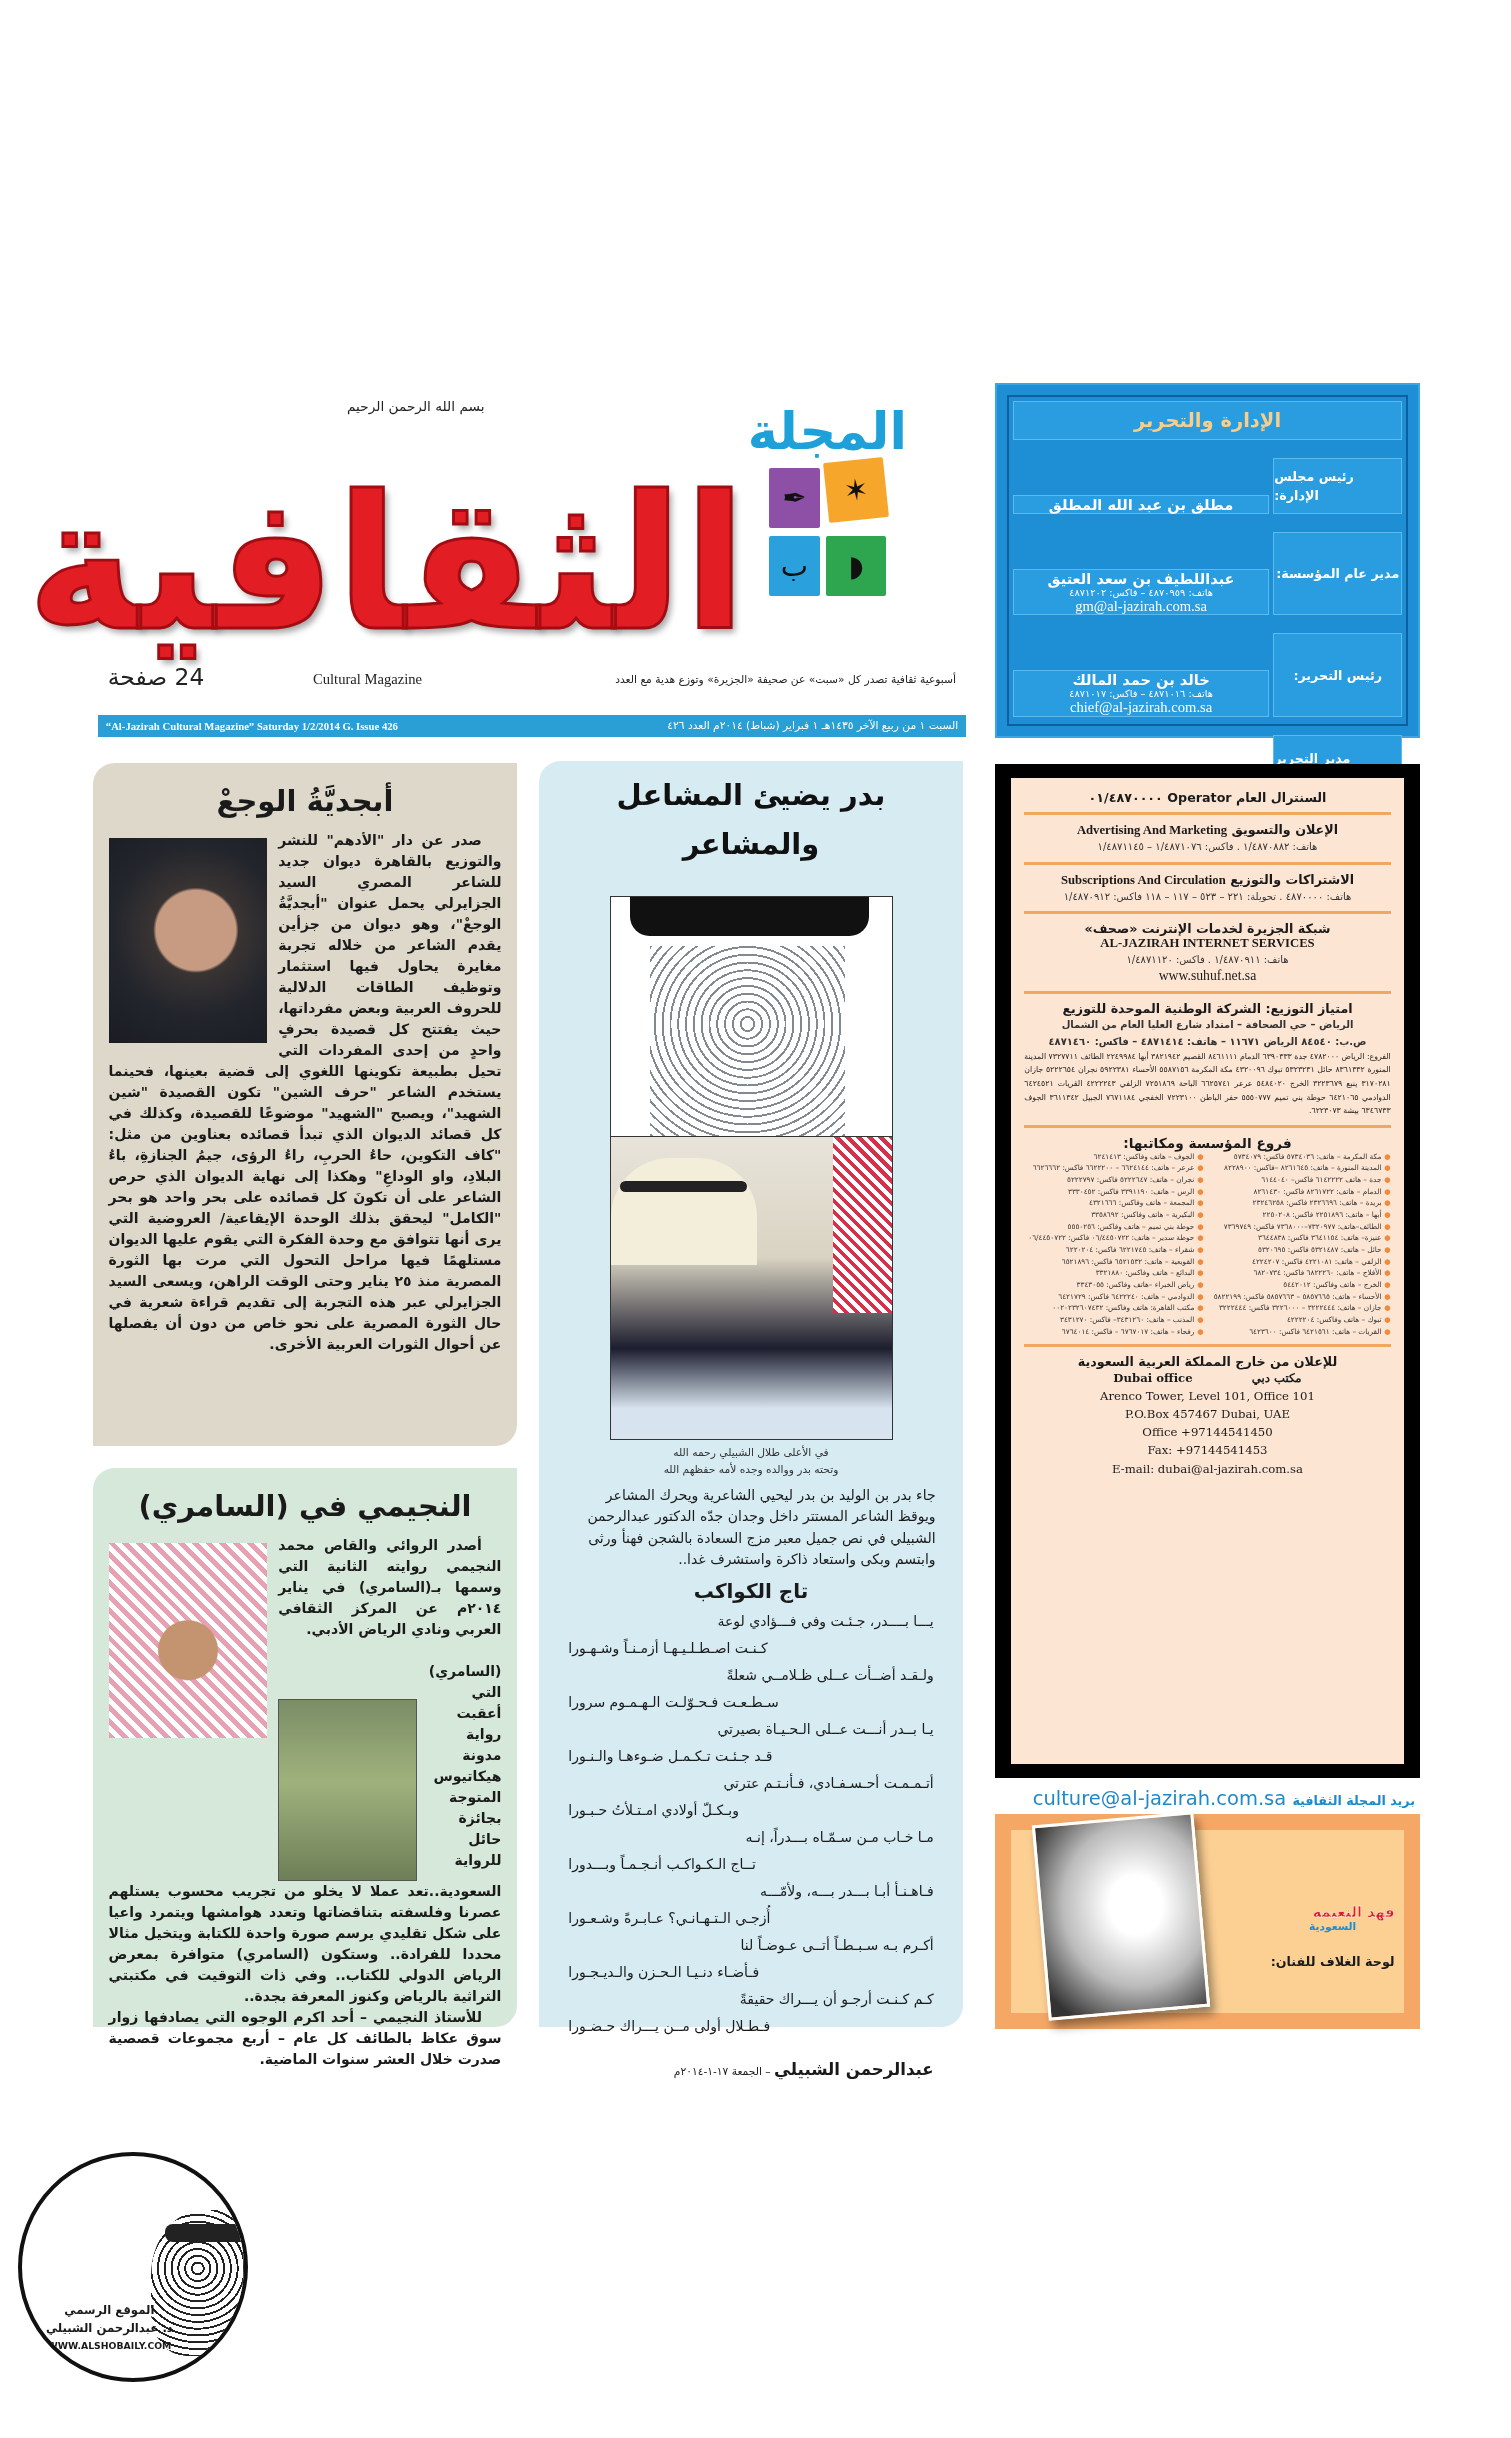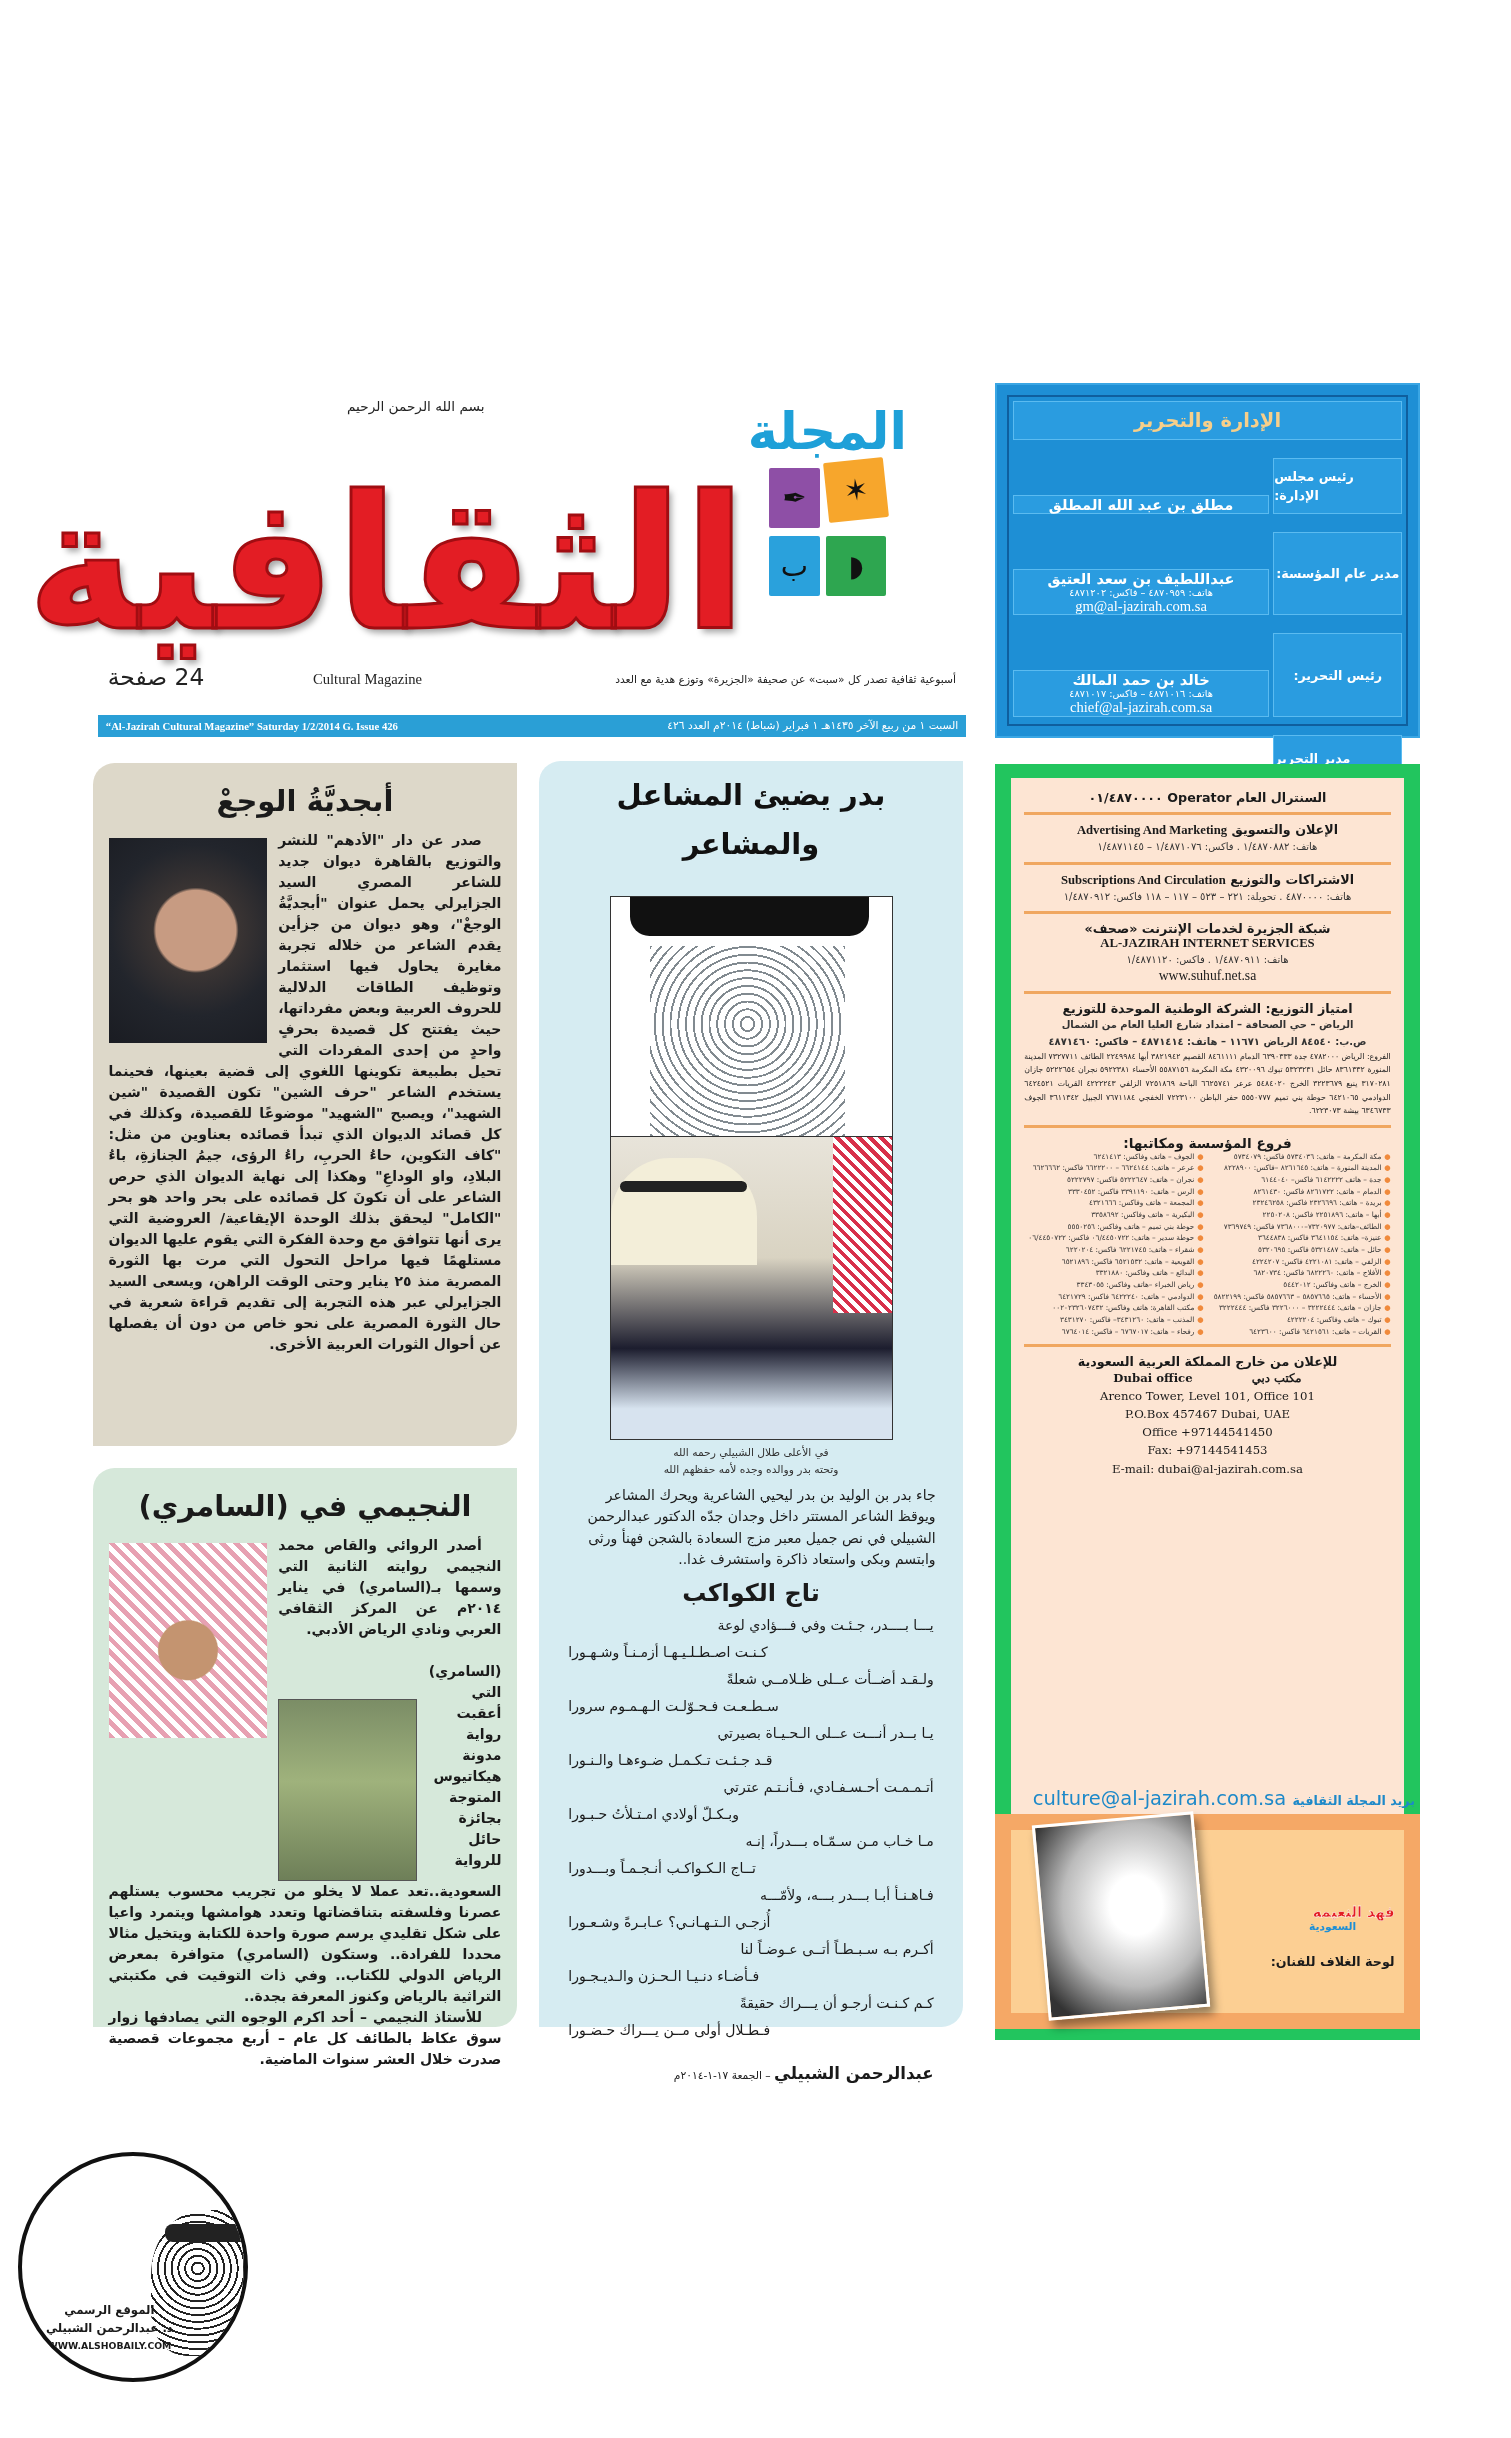--- a/index.html
+++ b/index.html
@@ -29,21 +29,21 @@
   #board .inner{width:100%;height:100%;border:2px solid #0f5f9e;box-sizing:border-box;display:flex;flex-direction:column;gap:18px;padding:4px;}
   #board .head{height:37px;background:#2a9ce0;color:#f7cf8a;font-weight:bold;font-size:19.5px;text-align:center;line-height:37px;border:1px solid #5bbbf0;}
   #board .row{flex:1;display:flex;gap:3.9px;}
   #board .role{width:127px;background:#2a9ce0;color:#fff;font-weight:bold;font-size:12.7px;display:flex;align-items:center;justify-content:center;text-align:left;border:1px solid #5bbbf0;line-height:1.5;}
   #board .val{flex:1;background:#2a9ce0;color:#fff;display:flex;flex-direction:column;align-items:center;justify-content:center;text-align:center;border:1px solid #5bbbf0;margin-top:37px;}
   #board .nm{font-weight:bold;font-size:14.6px;}
   #board .ph{font-size:9.8px;}
   #board .em{font-family:"Liberation Serif",serif;font-size:14.6px;line-height:16.6px;}
 
   
-  #contact{left:995px;top:764px;width:425px;height:1276px;background:#22c55e;box-sizing:border-box;padding:13.7px 15.6px;}
+  #contact{left:995px;top:764px;width:425px;height:1014px;background:#000000;box-sizing:border-box;padding:13.7px 15.6px;}
   #contact .inner{background:#fde5d3;height:100%;box-sizing:border-box;padding:5.9px 13.7px;text-align:center;}
   .csec{border-bottom:3.9px solid #f0a760;padding:6.8px 0;}
   .csec:last-child{border-bottom:none;}
   .c-h{font-weight:bold;font-size:12.7px;}
   .c-en{font-family:"Liberation Serif",serif;font-weight:bold;}
   .c-sm{font-size:10px;color:#333;line-height:1.7;}
   .c-url{font-family:"Liberation Serif",serif;font-size:13.7px;}
   .c-lines{font-size:7.8px;text-align:justify;line-height:1.75;color:#222;}
   .branches{display:grid;grid-template-columns:1fr 1fr;column-gap:7.8px;text-align:right;font-size:7.3px;line-height:1.6;color:#333;}
   .branches span::before{content:"●";color:#f08a3c;margin-left:2.9px;}
@@ -64,21 +64,21 @@
   .art-title{font-weight:bold;font-size:29px;line-height:49px;color:#111;}
   .photo-sketch{margin:27px auto 0;width:281px;height:239px;background:#fff;border:1px solid #333;position:relative;overflow:hidden;}
   .photo-sketch .hd{position:absolute;left:19.5px;top:0;width:239px;height:39px;background:#111;border-radius:0 0 19.5px 19.5px;}
   .photo-sketch .fc{position:absolute;left:39px;top:49px;width:195px;height:195px;background:repeating-radial-gradient(circle at 50% 40%,#fff 0 5.9px,#1a2a35 5.9px 7.8px);opacity:.55;}
   .photo-color{margin:0 auto;width:281px;height:302px;background:linear-gradient(180deg,#e8e4da 0%,#d9d3c2 40%,#1c1d2e 70%,#d7e3ef 90%);border:1px solid #333;border-top:none;position:relative;}
   .photo-color .ghutra{position:absolute;left:0;top:21.5px;width:146px;height:107px;background:#f3eed9;border-radius:59px 59px 0 0;}
   .photo-color .igal{position:absolute;left:9.8px;top:44px;width:127px;height:11.7px;background:#222;border-radius:5.9px;}
   .photo-color .shemagh{position:absolute;right:0;top:0;width:59px;height:176px;background:repeating-linear-gradient(45deg,#d8304a 0 3.9px,#fff 3.9px 7.8px);}
   .caption{font-size:10.7px;line-height:17.6px;color:#333;margin-top:3.9px;}
   .lead{font-size:14px;line-height:21.5px;text-align:right;padding:5.9px 9.8px 0;}
-  .poem-title{font-weight:bold;font-size:24px;margin:7.8px 0 5.9px;}
+  .poem-title{font-weight:bold;font-size:20px;margin:7.8px 0 5.9px;}
   .poem{font-size:14px;line-height:27px;padding:0 11.7px;}
   .poem .l1{text-align:right;padding-right:0;padding-left:68px;}
   .poem .l2{text-align:left;padding-right:68px;padding-left:0;}
   .signature{text-align:right;padding:19.5px 11.7px 0;font-size:10.7px;}
   .signature b{font-size:16.6px;}
 
   
   .sidebox{box-sizing:border-box;border-radius:21.5px 0 21.5px 0;padding:9.8px 15.6px;}
   #art1{left:93px;top:763px;width:424px;height:683px;background:#ddd8c9;}
   #art2{left:93px;top:1468px;width:424px;height:559px;background:#d6e8da;}

